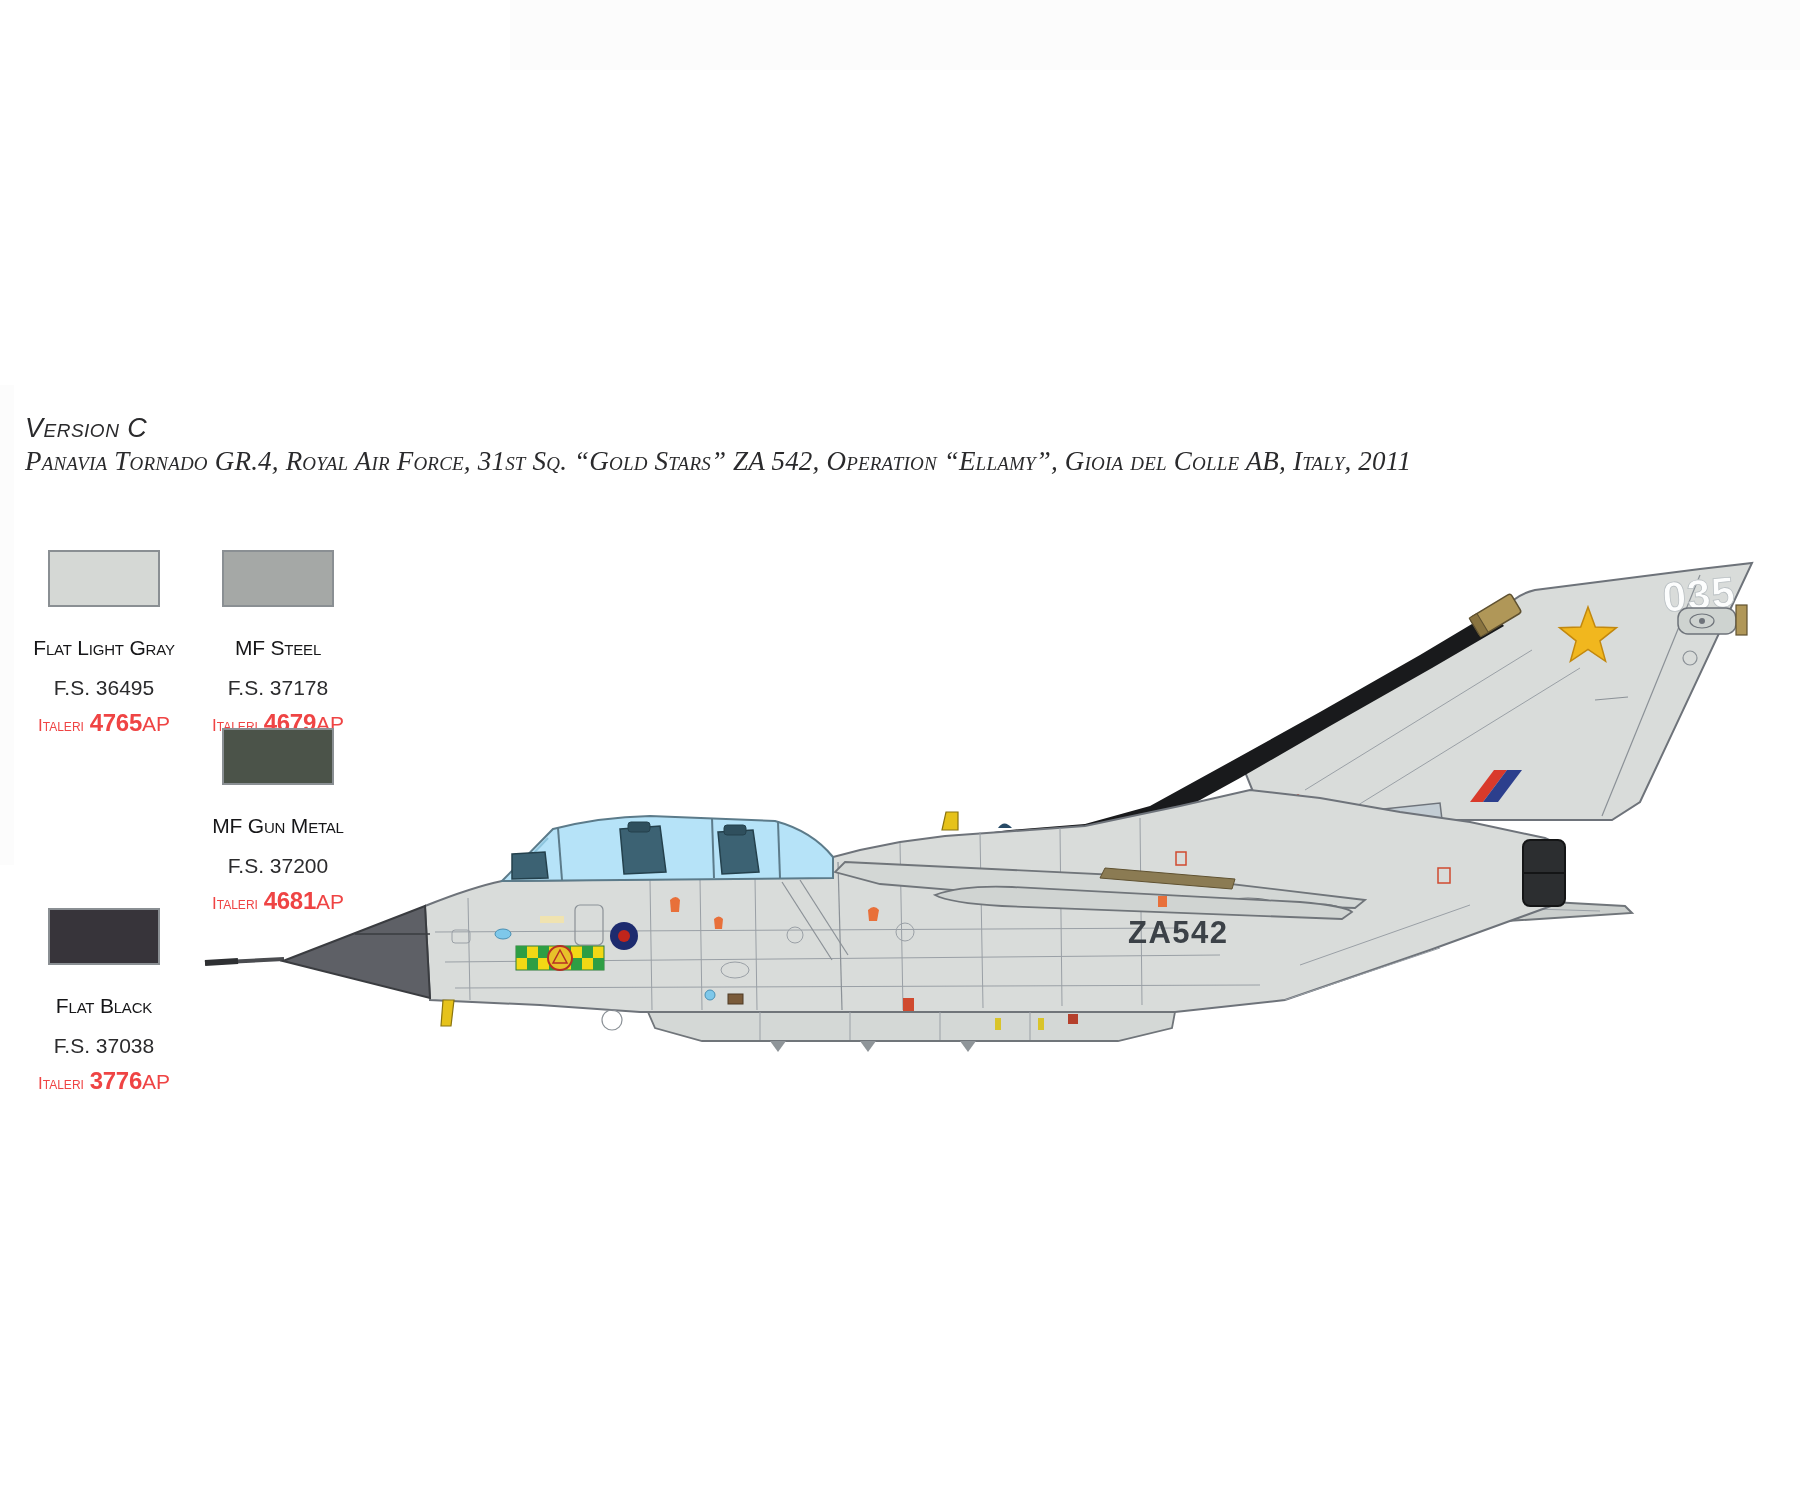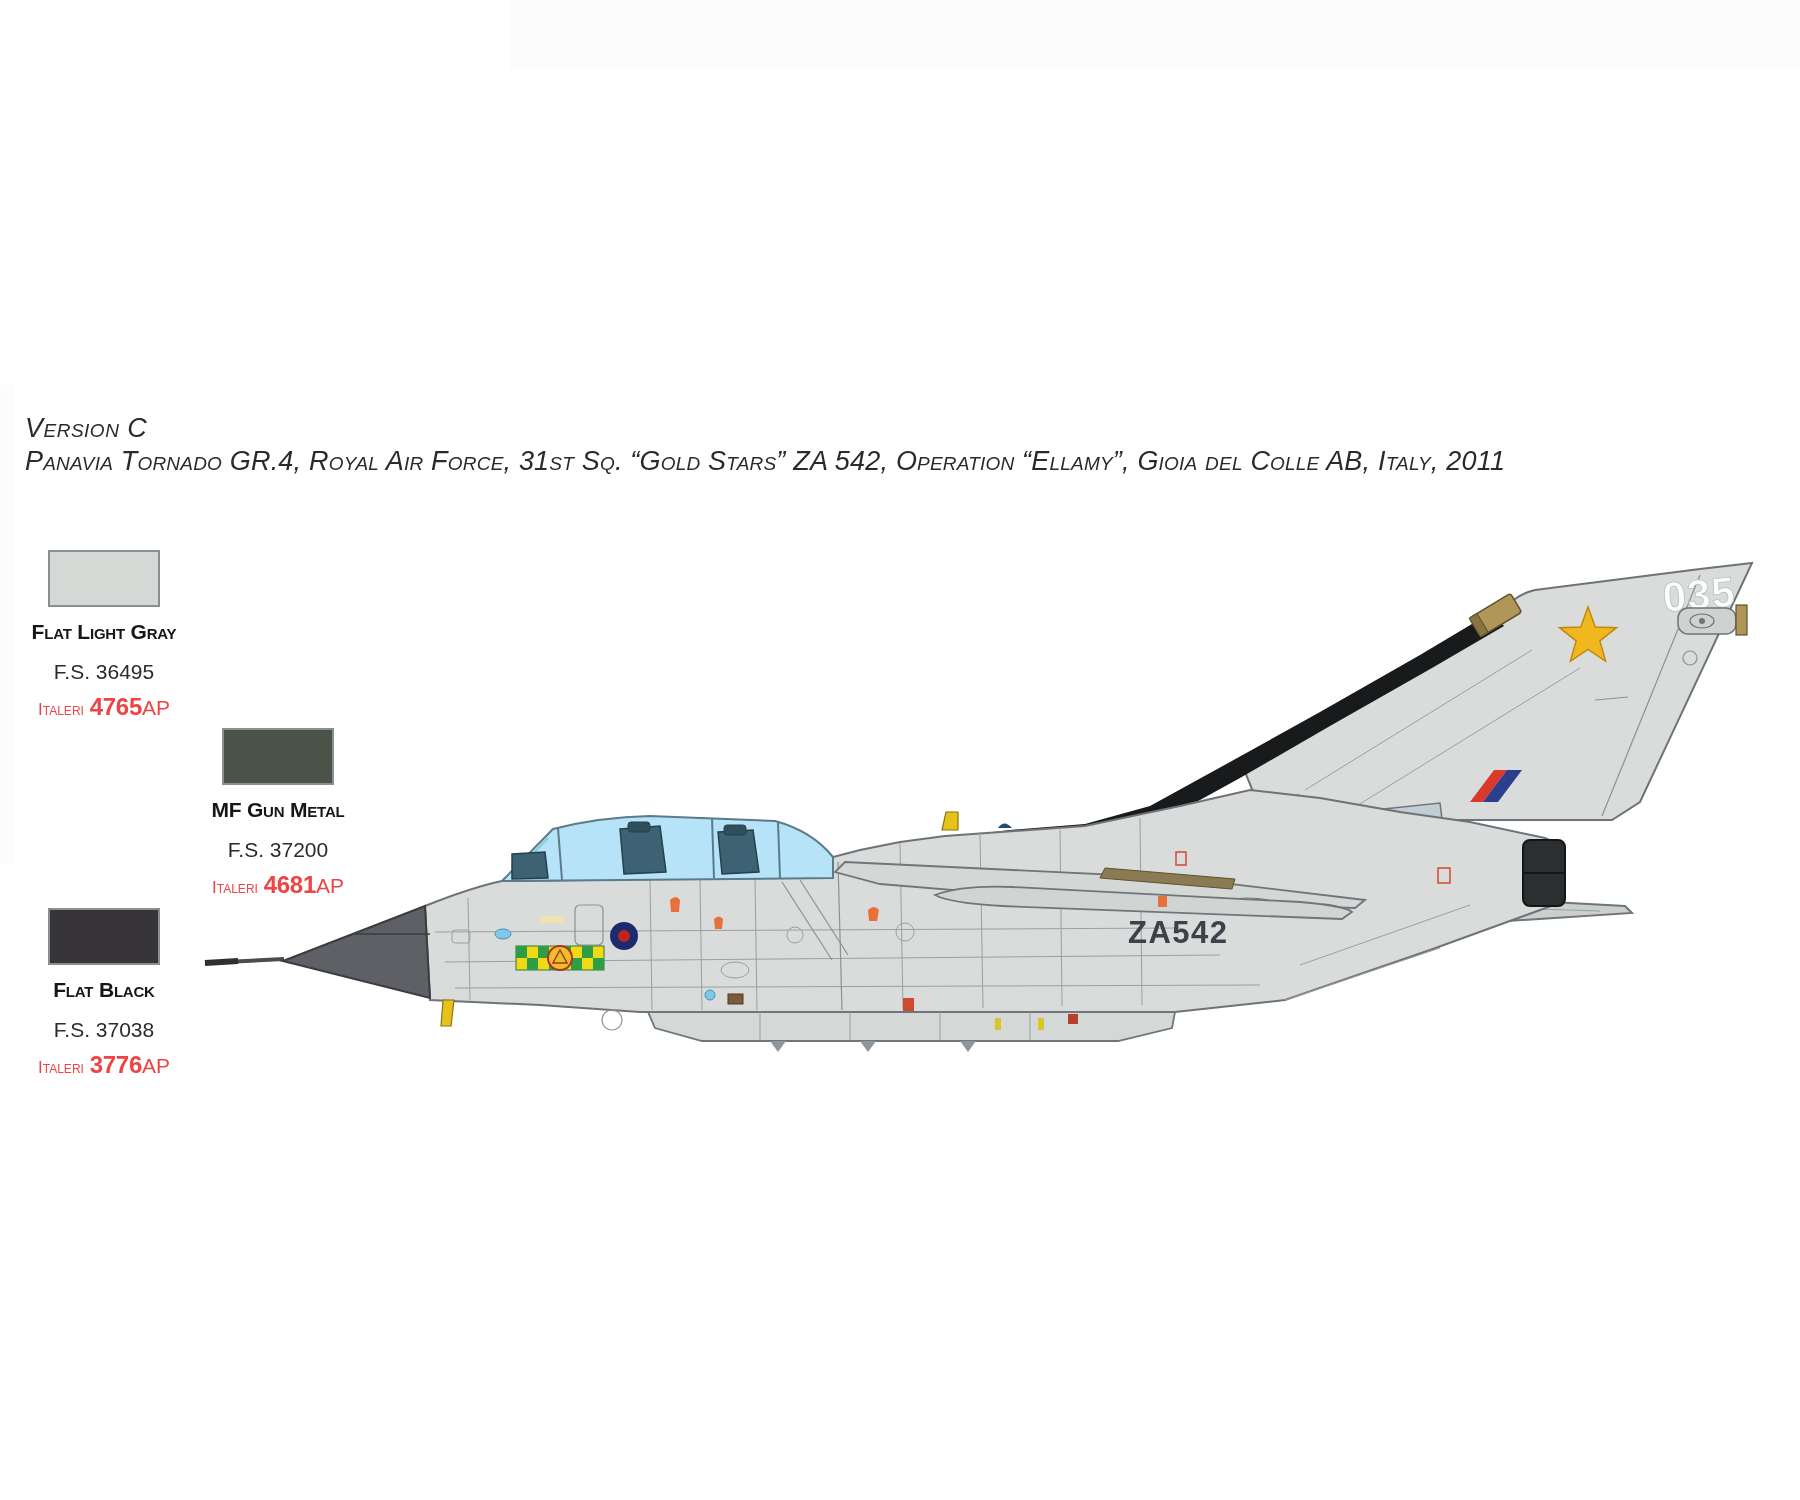--- a/index.html
+++ b/index.html
@@ -3,25 +3,25 @@
 <meta charset="utf-8">
 <style>
   html,body{margin:0;padding:0;background:#fff;}
   #page{position:relative;width:1800px;height:1452px;background:#ffffff;overflow:hidden;
         font-family:"Liberation Sans",sans-serif;color:#1e1e20;}
   .tint{position:absolute;background:#f9fafa;}
   
   #version-label{position:absolute;left:25px;top:413px;font-size:27px;font-style:italic;
      font-variant:small-caps;letter-spacing:.5px;color:#2a2a2c;}
   #subtitle{position:absolute;left:25px;top:446px;font-size:27px;font-style:italic;
-     font-variant:small-caps;letter-spacing:.2px;color:#2a2a2c;white-space:nowrap;}
+     font-variant:small-caps;letter-spacing:.2px;color:#2a2a2c;white-space:nowrap;font-family:Liberation Serif, serif;}
   
   .chip{position:absolute;width:182px;text-align:center;}
   .swatch{width:112px;height:57px;margin:0 auto;border:2px solid #8a8f93;box-sizing:border-box;}
-  .chip .pname{margin-top:13px;font-weight:700;font-variant:small-caps;font-size:21px;
+  .chip .pname{margin-top:29px;font-weight:400;font-variant:small-caps;font-size:21px;
      line-height:1.15;color:#161618;letter-spacing:-0.2px;}
   .chip .pfs{margin-top:16px;font-size:21px;color:#2b2b2d;}
   .chip .pline{margin-top:9px;font-size:21px;color:#ef4444;}
   .chip .pbrand{font-variant:small-caps;font-size:17px;}
   .chip .pcode{font-weight:700;font-size:24px;letter-spacing:-0.3px;}
   .chip .psfx{font-size:21px;}
   #aircraft-svg{position:absolute;left:0;top:0;}
   .panel{stroke:#9aa0a6;stroke-width:1;fill:none;}
   .panel2{stroke:#8b9197;stroke-width:1.2;fill:none;}
 </style>
@@ -36,20 +36,26 @@
   <div id="version-label">Version C</div>
   <div id="subtitle">Panavia Tornado GR.4, Royal Air Force, 31st Sq. “Gold Stars” ZA 542, Operation “Ellamy”, Gioia del Colle AB, Italy, 2011</div>
 
   <div class="chip" style="left:13px;top:550px;">
     <div class="swatch" style="background: rgb(213, 216, 213);"></div>
     <div class="pname">Flat Light Gray</div>
     <div class="pfs">F.S. 36495</div>
     <div class="pline"><span class="pbrand">Italeri</span> <span class="pcode">4765</span><span class="psfx">AP</span></div>
   </div>
 
+  <div class="chip" style="left:187px;top:550px;">
+    <div class="swatch" style="background: rgb(165, 168, 166);"></div>
+    <div class="pname">MF Steel</div>
+    <div class="pfs">F.S. 37178</div>
+    <div class="pline"><span class="pbrand">Italeri</span> <span class="pcode">4679</span><span class="psfx">AP</span></div>
+  </div>
 
 
   <div class="chip" style="left:187px;top:728px;">
     <div class="swatch" style="background: rgb(75, 83, 73);"></div>
     <div class="pname">MF Gun Metal</div>
     <div class="pfs">F.S. 37200</div>
     <div class="pline"><span class="pbrand">Italeri</span> <span class="pcode">4681</span><span class="psfx">AP</span></div>
   </div>
 
   <div class="chip" style="left:13px;top:908px;">

